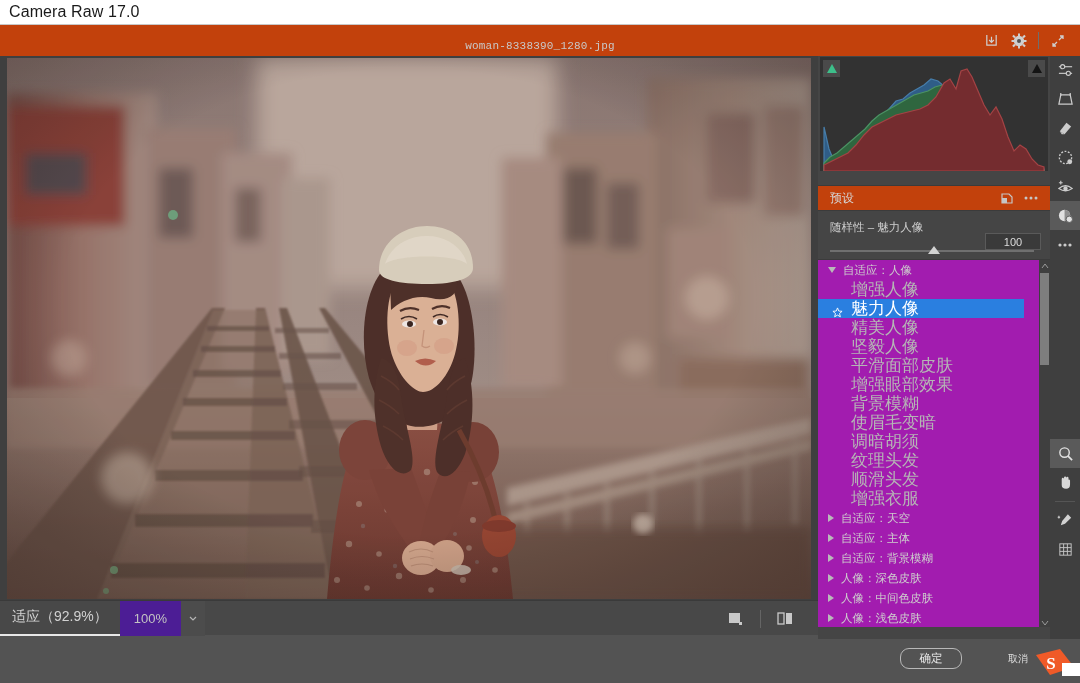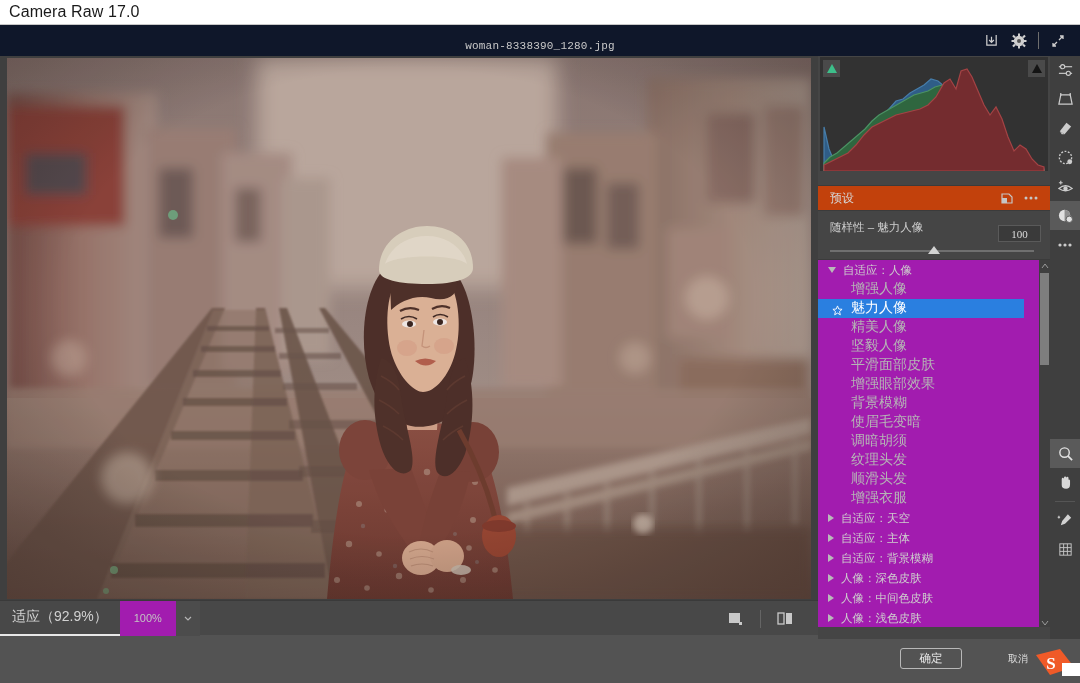--- a/index.html
+++ b/index.html
@@ -25,21 +25,21 @@
   }
   .titlebar .title {
     font-size: 16px; color: #1a1a1a;
     padding-left: 9px; letter-spacing: 0.1px;
   }
 
   
   .header {
     position: absolute; left: 0; top: 25px;
     width: 1080px; height: 42px;
-    background: #0f172a;
+    background: #c2410c;
     display: flex; align-items: center;
   }
   .header .filename {
     position: absolute; left: 0; right: 0;
     text-align: center;
     font-family: "Liberation Mono", "DejaVu Sans Mono", monospace;
     font-size: 11px; color: #c9c9c9;
     letter-spacing: 0.2px;
   }
   .header .hdr-icons {
@@ -81,22 +81,22 @@
   .zoom-fit {
     height: 35px; padding: 0 12px;
     display: flex; align-items: center;
     font-size: 14px; color: #d2d2d2;
     border-bottom: 2px solid #e8e8e8;
     cursor: pointer;
   }
   .zoom-100 {
     height: 35px; padding: 0 14px;
     display: flex; align-items: center;
-    font-size: 11px; color: #c3c3c3;
-    background: #a21caf;
+    font-size: 13px; color: #c3c3c3;
+    background: #4c1d95;
     cursor: pointer;
   }
   .zoom-caret {
     width: 24px; height: 35px;
     display: flex; align-items: center; justify-content: center;
     background: #4c4c4c; cursor: pointer;
   }
   .viewtoggles {
     position: absolute; right: 18px; top: 0; height: 35px;
     display: flex; align-items: center; gap: 6px;
@@ -147,27 +147,26 @@
   }
   .ph-btn { width: 22px; height: 20px; display: flex; align-items: center; justify-content: center; cursor: pointer; }
 
   
   .amount-row {
     position: relative; height: 44px; padding: 6px 9px 0 12px;
     background: #454545;
   }
   .amount-label { font-size: 11.5px; color: #cfcfcf; }
   .amount-val {
-    position: absolute; right: 9px; top: 14px;
-    width: 43px; height: 17px;
+    position: absolute; right: 9px; top: 22px;
+    width: 56px; height: 17px;
     background: #3a3a3a; border: 1px solid #5a5a5a;
     font-size: 11px; color: #dcdcdc;
     display: flex; align-items: center; justify-content: center;
     cursor: text;
-    font-family: Liberation Serif, serif;
   }
   .slider {
     position: relative; margin-top: 11px; height: 10px;
     width: 204px;
   }
   .slider .track {
     position: absolute; top: 4px; left: 0; width: 204px; height: 2px;
     background: #6f6f6f;
   }
   .slider .knob {
@@ -202,23 +201,23 @@
     border-top: 6px solid #b9b9b9;
   }
   .tri.right {
     border-top: 4.5px solid transparent;
     border-bottom: 4.5px solid transparent;
     border-left: 6px solid #b9b9b9;
   }
   .group-label { font-size: 11.5px; color: #cdcdcd; }
   .preset-item {
     position: relative;
-    height: 19px; display: flex; 
+    height: 19px; display: flex; align-items: center;
     padding-left: 33px;
-    font-size: 14px; color: #b5b5b5;
+    font-size: 17px; color: #b5b5b5;
     cursor: pointer;
   }
   .preset-item.selected {
     background: #2a7fe0; color: #ffffff; width: 206px;
   }
   .preset-item .star {
     position: absolute; left: 14px; top: 4px;
     width: 11px; height: 11px;
   }
 
@@ -259,21 +258,21 @@
 
   
   .footer {
     position: absolute; left: 0; top: 639px;
     width: 1080px; height: 44px;
     background: #535353;
   }
   .btn-ok {
     position: absolute; right: 118px; top: 9px;
     width: 62px; height: 21px;
-    border: 1px solid #b8b8b8; border-radius: 3px;
+    border: 1px solid #b8b8b8; border-radius: 9px;
     display: flex; align-items: center; justify-content: center;
     font-size: 11.5px; color: #e7e7e7;
     cursor: pointer;
   }
   .btn-cancel {
     position: absolute; right: 38px; top: 9px;
     width: 48px; height: 21px;
     display: flex; align-items: center; justify-content: center;
     font-size: 10px; color: #dddddd;
     cursor: pointer;

